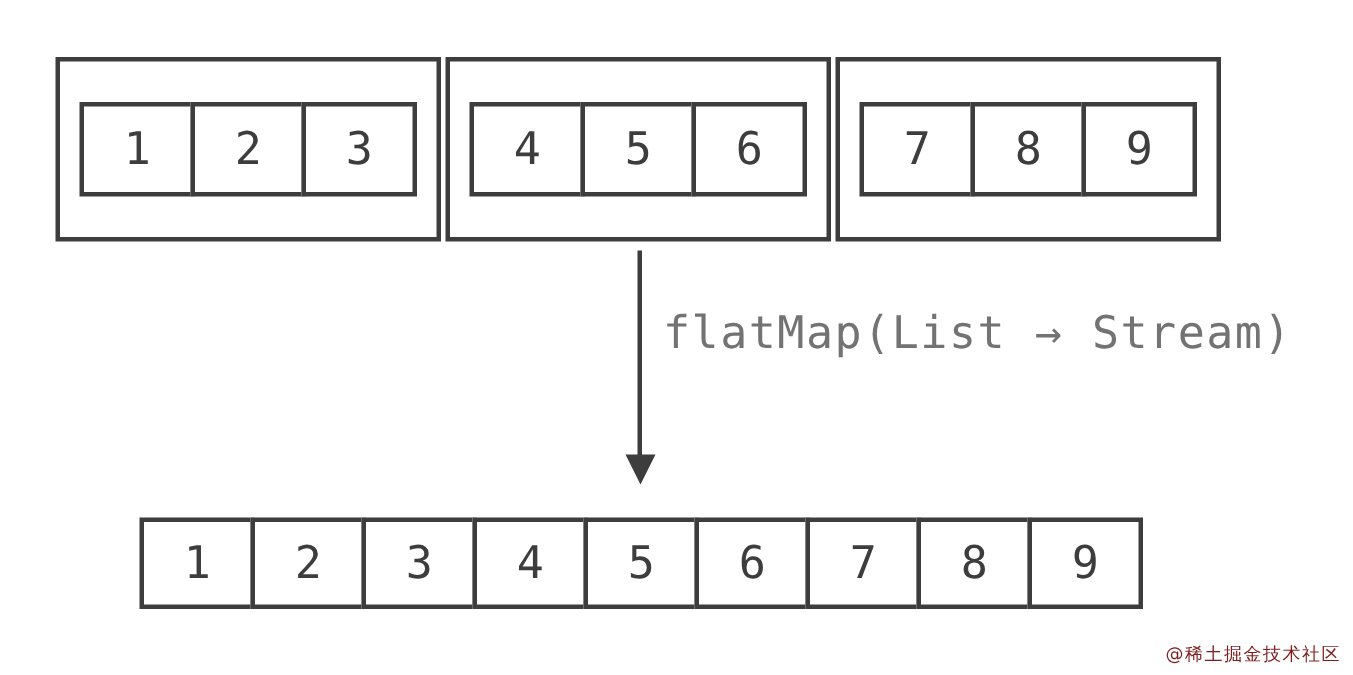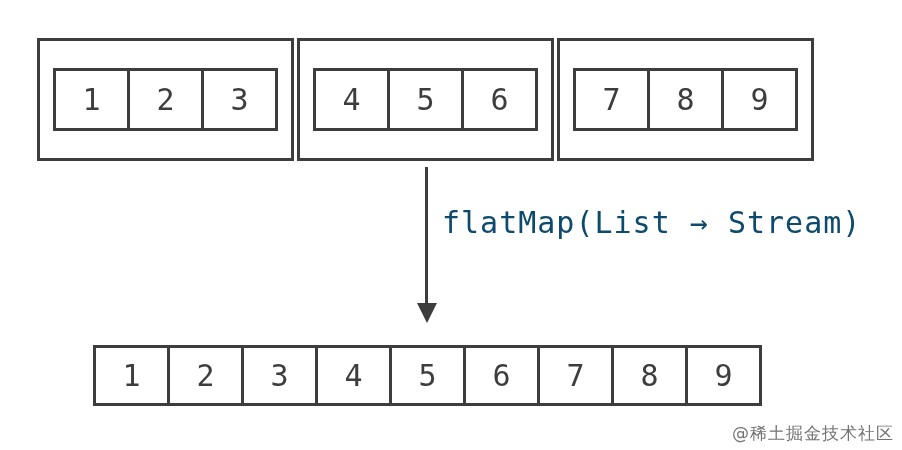--- a/index.html
+++ b/index.html
@@ -74,43 +74,43 @@
   }
 
   
   .op-label {
     position: absolute;
     left: 442px;
     top: 205px;
     font-size: 30px;
     line-height: 36px;
     letter-spacing: 1px;
-    color: #0c4a6e;
+    color: #737373;
     white-space: pre;
   }
 
   
   .result-row {
     position: absolute;
     left: 93px;
     top: 345px;
     display: flex;
   }
   .result-row .cell {
     height: 61px;
   }
 
   
   .watermark {
     position: absolute;
     right: 8px;
     bottom: 5px;
-    font-size: 17px;
+    font-size: 12px;
     letter-spacing: 1px;
-    color: #737373;
+    color: #7f1d1d;
     font-family: "DejaVu Sans", sans-serif;
   }
 </style>
 </head>
 <body>
 
 <div class="source-row">
   <div class="outer-box">
     <div class="cell-row">
       <div class="cell">1</div>

